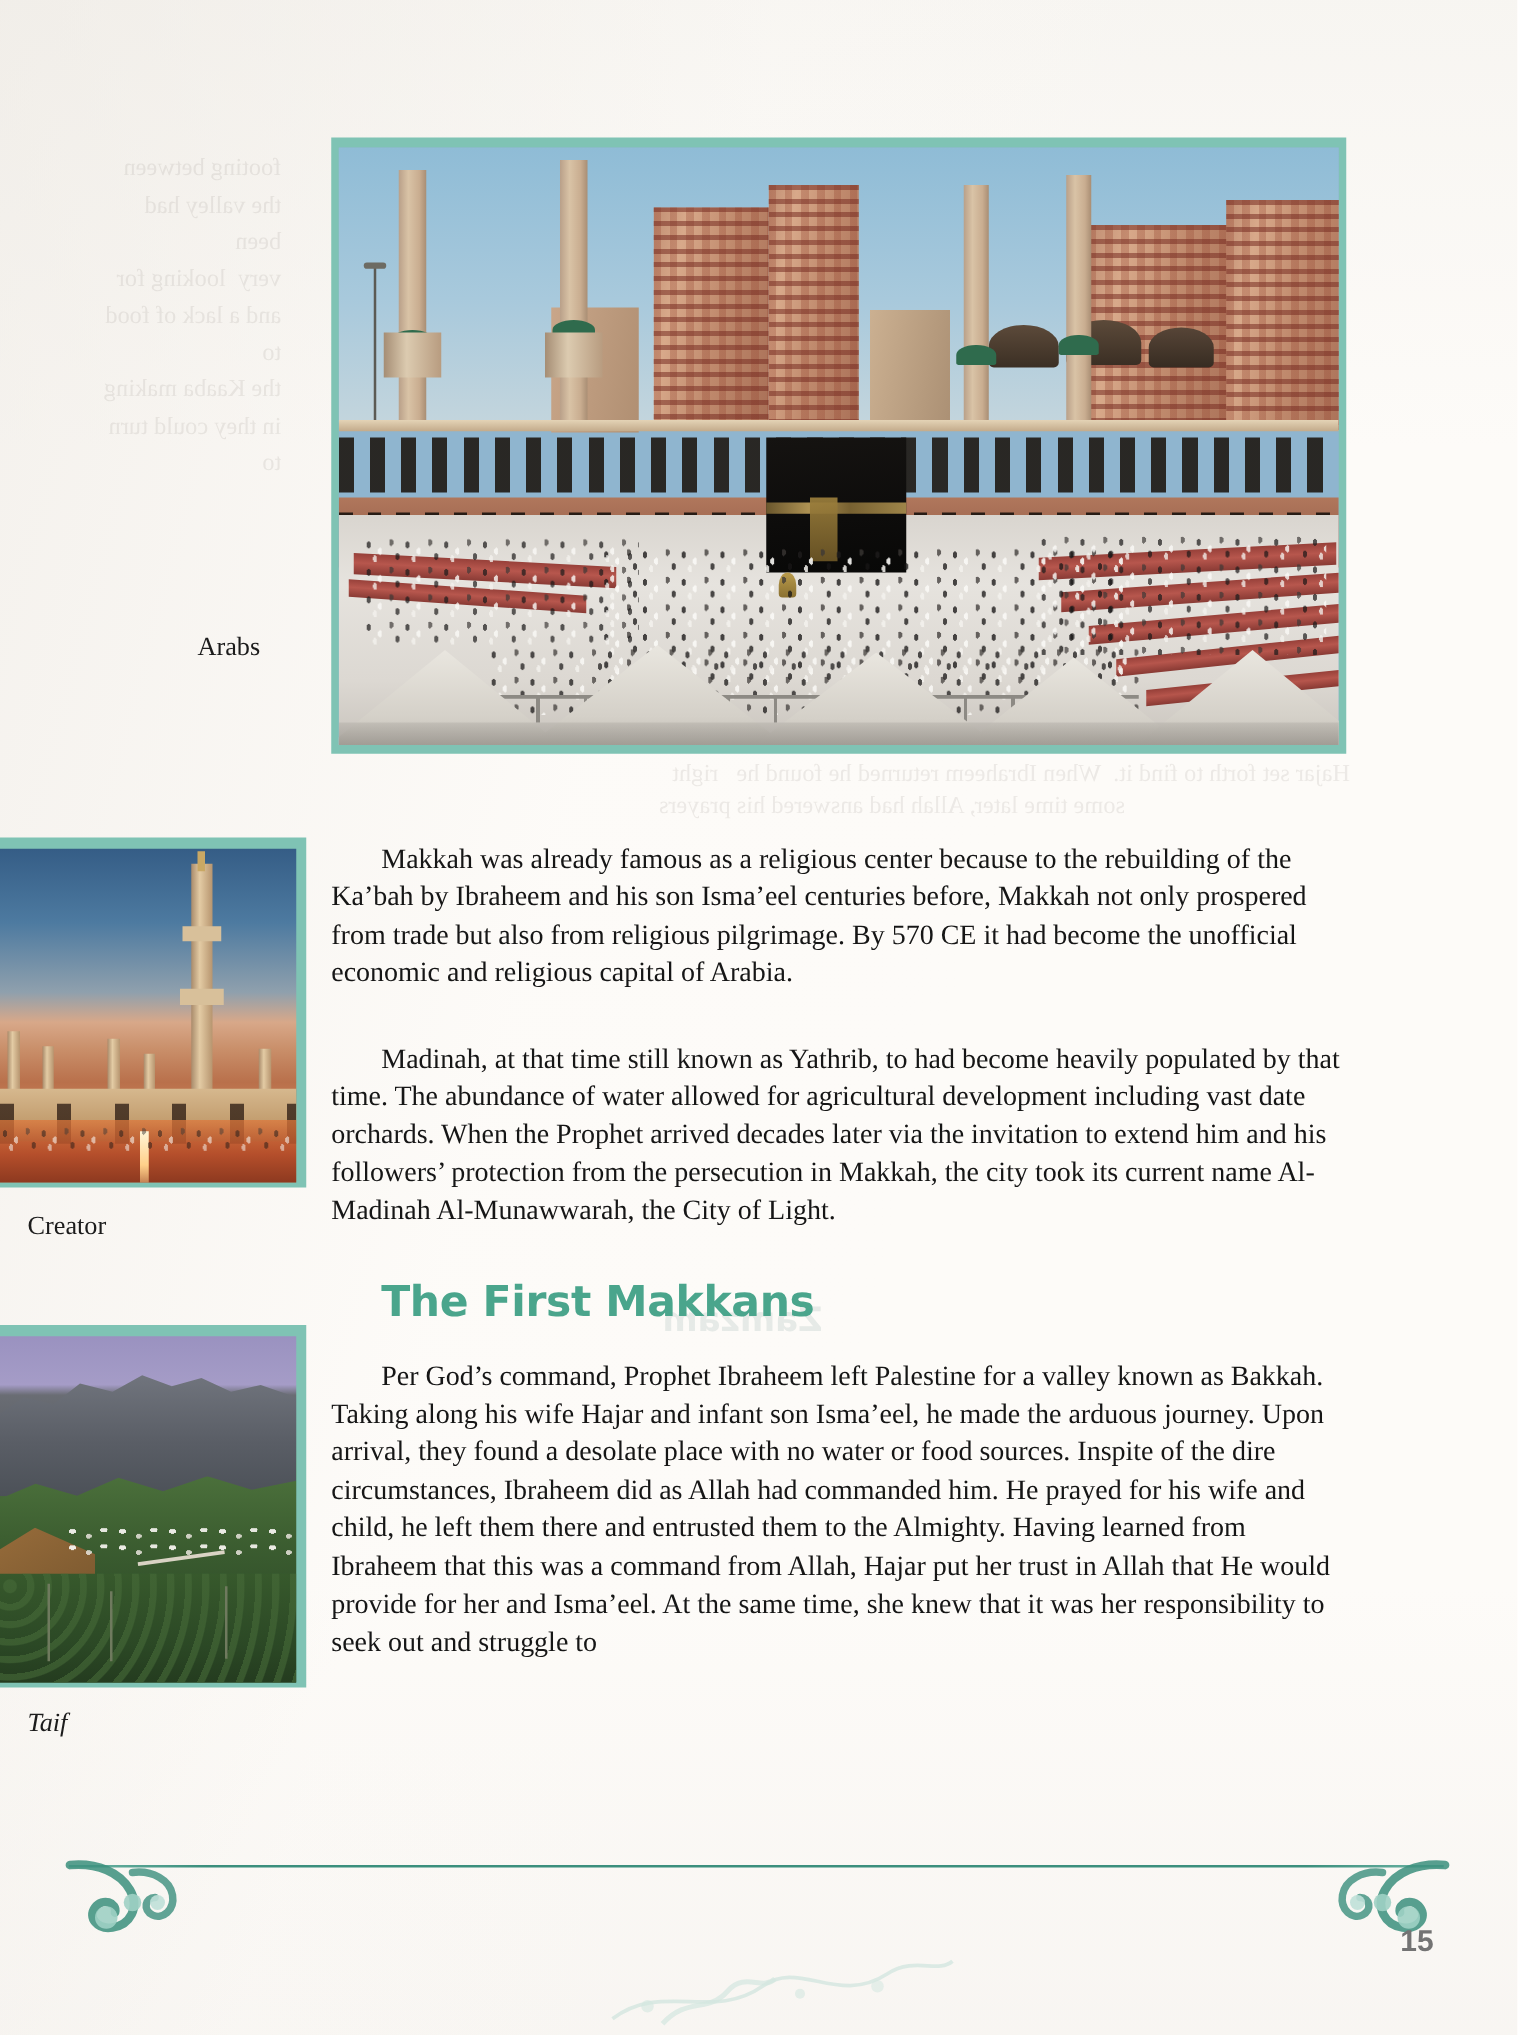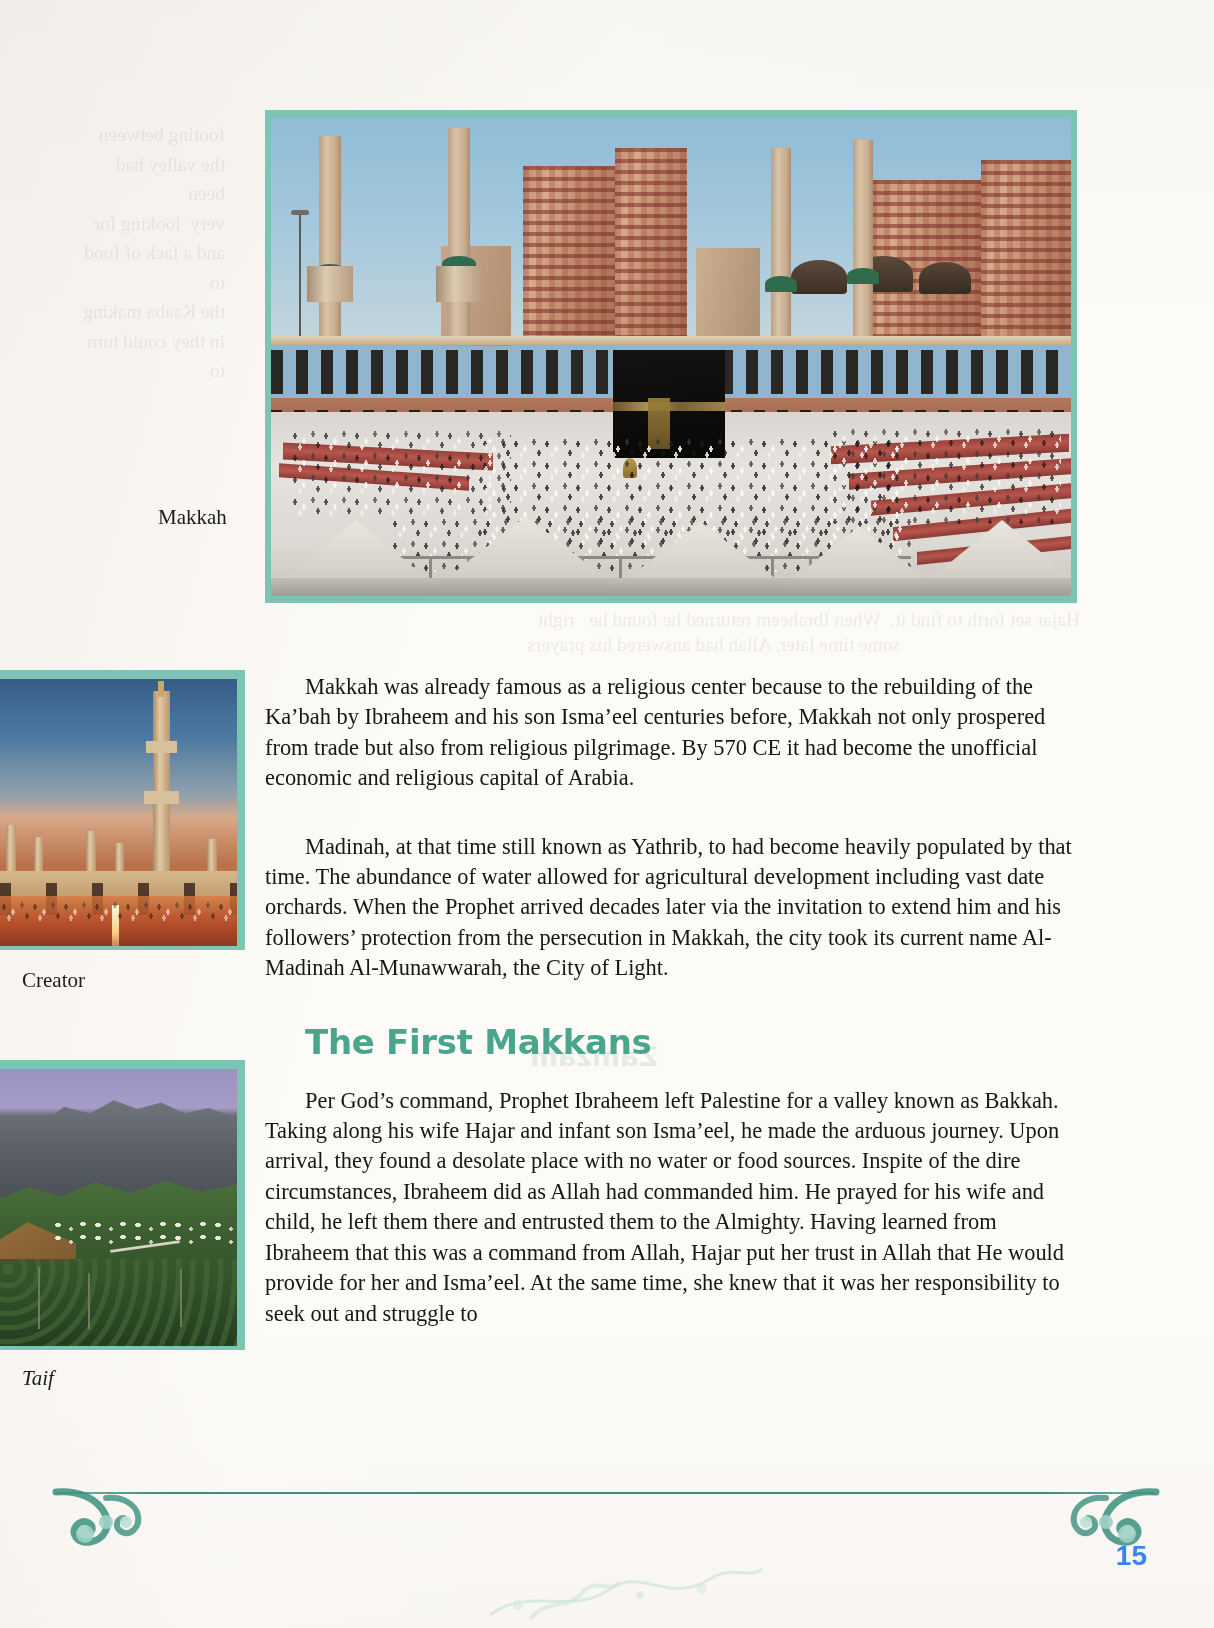--- a/index.html
+++ b/index.html
@@ -241,22 +241,22 @@
     height: 2px;
     background: linear-gradient(90deg,#6fb5a6 0%, #3b8f7d 10%, #3b8f7d 90%, #6fb5a6 100%);
   }
   .orn { position: absolute; }
   .page-number {
     position: absolute;
     right: 67px;
     top: 1540px;
     font-family: "Liberation Sans", sans-serif;
     font-weight: bold;
-    font-size: 28px;
-    color: #3b82f6;
+    font-size: 24px;
+    color: #737373;
   }
   .bottom-orn {
     position: absolute;
     left: 470px;
     top: 1545px;
     width: 300px;
     height: 80px;
     opacity: 0.30;
   }
 </style>
@@ -354,21 +354,21 @@
 
       <div class="tent" style="left:-10px; top:402px; width:190px; height:78px;"></div>
       <div class="tent" style="left:150px; top:398px; width:210px; height:82px;"></div>
       <div class="tent" style="left:330px; top:404px; width:200px; height:76px;"></div>
       <div class="tent" style="left:498px; top:408px; width:180px; height:72px;"></div>
       <div class="tent" style="left:636px; top:402px; width:190px; height:78px;"></div>
       <div style="position:absolute; left:0; top:460px; width:100%; height:20px; background:linear-gradient(180deg, rgba(150,146,140,0.25), rgba(120,116,110,0.45));"></div>
     </div>
   </div>
 
-  <div class="caption" style="left:158px; top:505px;">Makkah</div>
+  <div class="caption" style="left:158px; top:505px;">Arabs</div>
 
   <div class="side-frame" style="top:670px; width:245px; height:280px;">
     <div class="side-photo madinah-photo">
       <div class="md-minaret" style="left:153px; top:12px; width:17px; height:206px;"></div>
       <div style="position:absolute; left:158px; top:2px; width:6px; height:16px; background:#c9a864;"></div>
       <div style="position:absolute; left:146px; top:62px; width:31px; height:12px; background:#d8c09a;"></div>
       <div style="position:absolute; left:144px; top:112px; width:35px; height:13px; background:#d8c09a;"></div>
       <div class="md-minaret" style="left:6px; top:146px; width:10px; height:66px;"></div>
       <div class="md-minaret" style="left:34px; top:158px; width:9px; height:56px;"></div>
       <div class="md-minaret" style="left:86px; top:152px; width:10px; height:62px;"></div>

